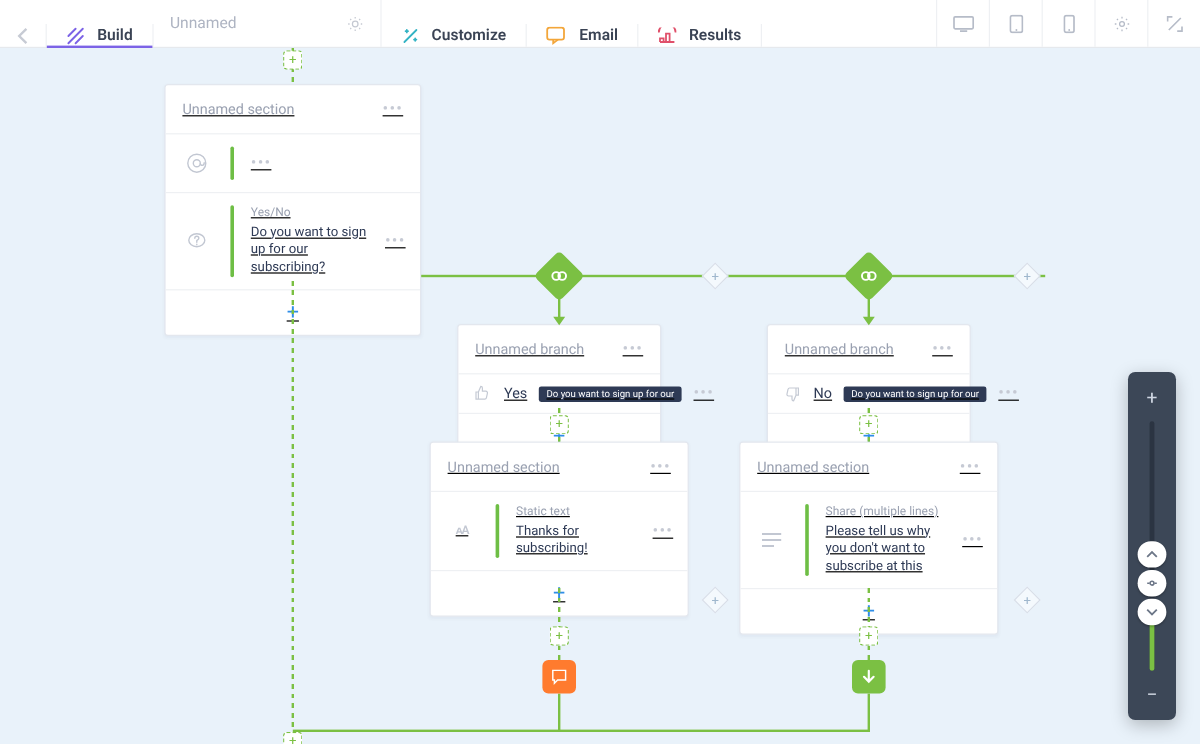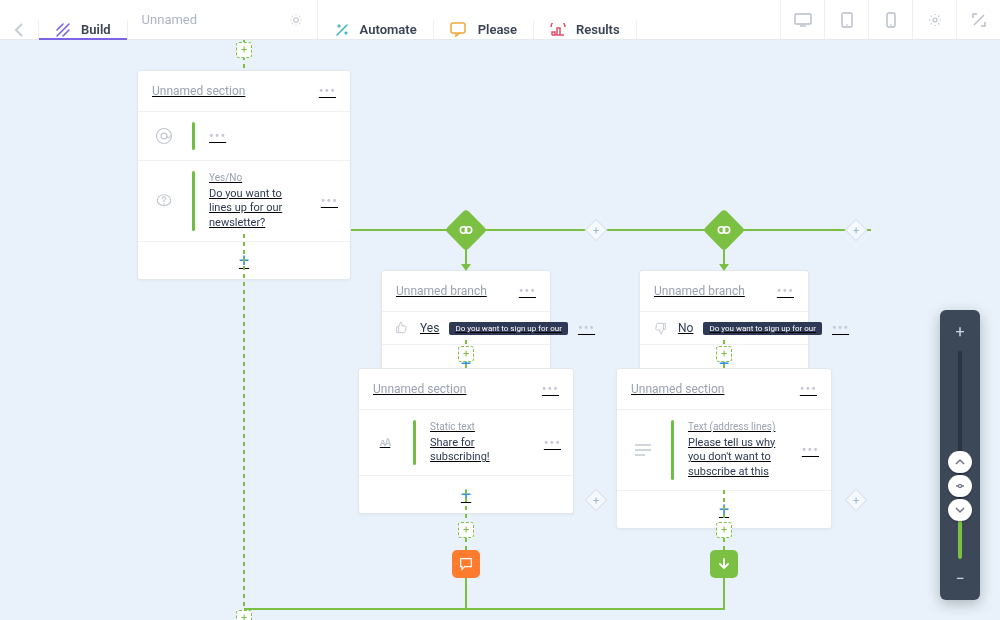--- a/index.html
+++ b/index.html
@@ -81,28 +81,28 @@
     <span class="gear">
       <svg width="14" height="14" viewBox="0 0 24 24">
           <path fill="none" stroke="currentColor" stroke-width="1.8" d="M12 8a4 4 0 100 8 4 4 0 000-8zM12 2v2M12 20v2M4.9 4.9l1.4 1.4M17.7 17.7l1.4 1.4M2 12h2M20 12h2M4.9 19.1l1.4-1.4M17.7 6.3l1.4-1.4"></path>
         </svg>
     </span>
   </div>
   <div class="tb-seg">
     <svg width="16" height="16" viewBox="0 0 16 16">
         <path d="M3 13 L13 3 M5 3v2M4 4h2 M12 10v2M11 11h2" stroke="#34b3c4" stroke-width="1.5" fill="none" stroke-linecap="round"></path>
       </svg>
-    <span>Automate</span>
+    <span>Customize</span>
   </div>
   <div class="tb-seg">
     <svg width="18" height="16" viewBox="0 0 18 16">
         <rect x="1" y="1" width="14" height="10" rx="2" fill="none" stroke="#f3a63a" stroke-width="1.5"></rect>
         <path d="M6 11 v3 l4-3" fill="none" stroke="#f3a63a" stroke-width="1.5"></path>
       </svg>
-    <span>Please</span>
+    <span>Email</span>
   </div>
   <div class="tb-seg">
     <svg width="16" height="14" viewBox="0 0 16 14">
         <path d="M2 12 h12 M2 12 V9 h3 v3 M7 12 V5 h3 v7 M1 4 a6 6 0 0 1 14 0" fill="none" stroke="#e0506a" stroke-width="1.5"></path>
       </svg>
     <span>Results</span>
   </div>
   <div class="spacer"></div>
   <div class="tb-icons">
     <div class="tb-icon">
@@ -159,21 +159,21 @@
       <span class="dots">•••</span>
     </div>
     <div class="row">
       <span class="iconbox">
           <svg width="20" height="20" viewBox="0 0 24 24">
             <ellipse cx="12" cy="11" rx="8" ry="6.5" fill="none" stroke="currentColor" stroke-width="1.4"></ellipse>
             <path d="M10 9c0-1.3 1-2 2-2s2 .8 2 2-1 1.6-2 2.3V13M12 15v.5" fill="none" stroke="currentColor" stroke-width="1.4" stroke-linecap="round"></path>
           </svg>
         </span>
       <span class="bar"></span>
-      <span class="txt"><span class="type">Yes/No</span><span>Do you want to lines up for our newsletter?</span></span>
+      <span class="txt"><span class="type">Yes/No</span><span>Do you want to sign up for our subscribing?</span></span>
       <span class="dots">•••</span>
     </div>
     <div class="addrow">+</div>
   </div>
 
   <div class="line" style="left:351px; top:189px; width:520px; height:2px;"></div>
 
   <div class="line dash" style="left:243px; top:194px; width:2px; height:420px;"></div>
   <div class="plusnode" style="left:244px; top:578px;">+</div>
 
@@ -247,39 +247,39 @@
   <div class="plusnode" style="left:724px; top:314px;">+</div>
 
   <div class="card" style="left:358px; top:328px; width:216px;">
     <div class="card-head">
       <span>Unnamed section</span>
       <span class="dots">•••</span>
     </div>
     <div class="row">
       <span class="iconbox" style="font-size:10px;color:#c2c7d2;font-weight:600;letter-spacing:-1px;">ᴀA</span>
       <span class="bar"></span>
-      <span class="txt"><span class="type">Static text</span><span>Share for subscribing!</span></span>
+      <span class="txt"><span class="type">Static text</span><span>Thanks for subscribing!</span></span>
       <span class="dots">•••</span>
     </div>
     <div class="addrow">+</div>
   </div>
 
   <div class="card" style="left:616px; top:328px; width:216px;">
     <div class="card-head">
       <span>Unnamed section</span>
       <span class="dots">•••</span>
     </div>
     <div class="row">
       <span class="iconbox">
           <svg width="20" height="16" viewBox="0 0 20 16">
             <path d="M2 3h16M2 8h16M2 13h10" stroke="currentColor" stroke-width="1.5"></path>
           </svg>
         </span>
       <span class="bar"></span>
-      <span class="txt"><span class="type">Text (address lines)</span><span>Please tell us why you don't want to subscribe at this</span></span>
+      <span class="txt"><span class="type">Share (multiple lines)</span><span>Please tell us why you don't want to subscribe at this</span></span>
       <span class="dots">•••</span>
     </div>
     <div class="addrow">+</div>
   </div>
 
   <div class="plusdia" style="left:596px; top:460px;">
       <span>+</span>
     </div>
   <div class="plusdia" style="left:856px; top:460px;">
       <span>+</span>

